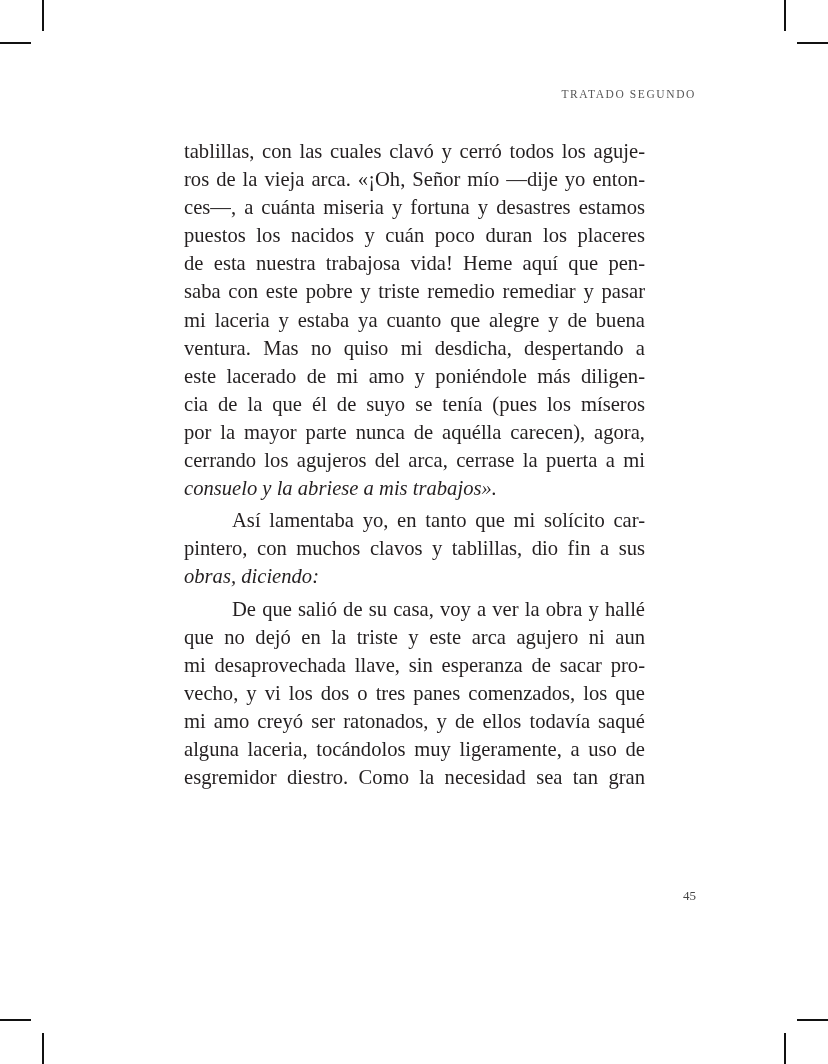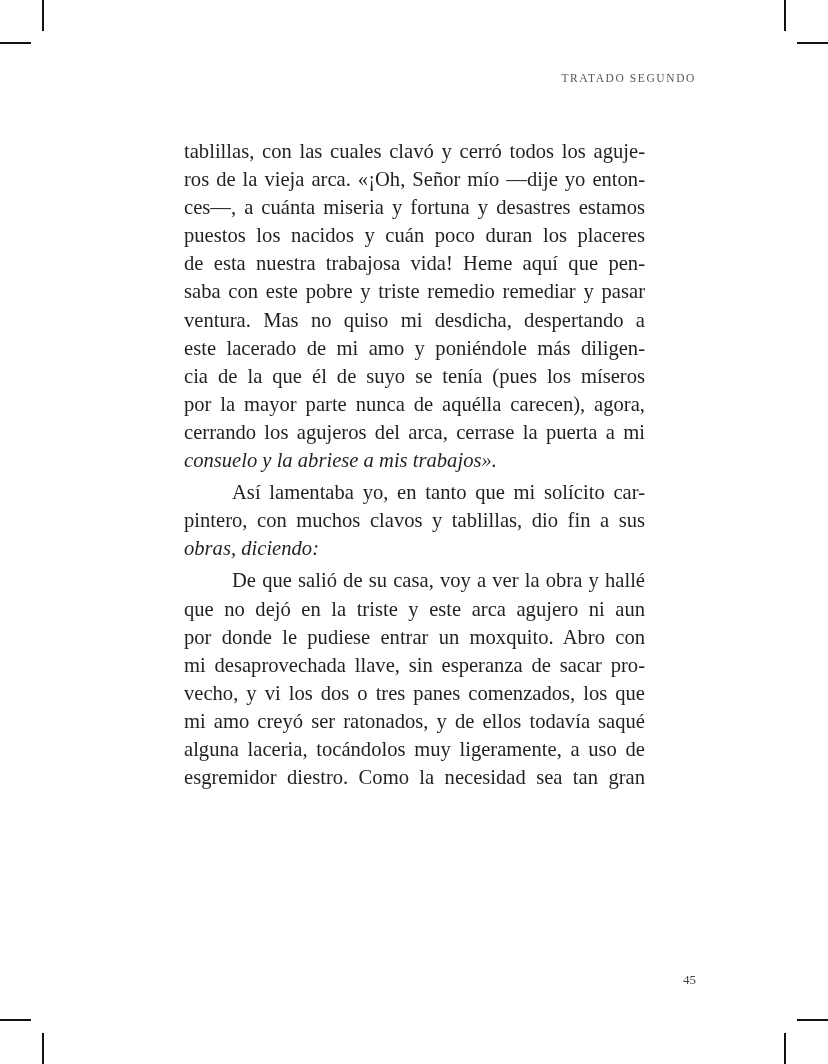--- a/index.html
+++ b/index.html
@@ -17,21 +17,21 @@
     }
     .crop {
       position: absolute;
       background: #111111;
     }
     .crop.v { width: 2px; height: 31px; }
     .crop.h { width: 31px; height: 2px; }
 
     .running-head {
       position: absolute;
-      top: 72px;
+      top: 88px;
       right: 132px;
       font-size: 11.5px;
       letter-spacing: 1.6px;
       color: #555555;
       text-transform: uppercase;
       white-space: nowrap;
     }
     .text-block {
       position: absolute;
       left: 180px;
@@ -64,21 +64,21 @@
       white-space: normal;
       text-align: justify;
       text-align-last: justify;
     }
     .line.last .line-inner {
       text-align-last: left;
       font-style: italic;
     }
     .folio {
       position: absolute;
-      top: 972px;
+      top: 888px;
       right: 132px;
       font-size: 13px;
       color: #444444;
     }
   </style>
 </head>
 <body>
 
 <div class="crop v" style="left:42px; top:0;"></div>
 <div class="crop h" style="left:0; top:42px;"></div>
@@ -104,20 +104,23 @@
         <span class="line-inner">ces—, a cuánta miseria y fortuna y desastres estamos</span>
       </span>
     <span class="line">
         <span class="line-inner">puestos los nacidos y cuán poco duran los placeres</span>
       </span>
     <span class="line">
         <span class="line-inner">de esta nuestra trabajosa vida! Heme aquí que pen-</span>
       </span>
     <span class="line">
         <span class="line-inner">saba con este pobre y triste remedio remediar y pasar</span>
+      </span>
+    <span class="line">
+        <span class="line-inner">mi laceria y estaba ya cuanto que alegre y de buena</span>
       </span>
     <span class="line">
         <span class="line-inner">ventura. Mas no quiso mi desdicha, despertando a</span>
       </span>
     <span class="line">
         <span class="line-inner">este lacerado de mi amo y poniéndole más diligen-</span>
       </span>
     <span class="line">
         <span class="line-inner">cia de la que él de suyo se tenía (pues los míseros</span>
       </span>
@@ -146,23 +149,20 @@
 
 
   <p>
     <span class="line indent">
         <span class="line-inner">De que salió de su casa, voy a ver la obra y hallé</span>
       </span>
     <span class="line">
         <span class="line-inner">que no dejó en la triste y este arca agujero ni aun</span>
       </span>
     <span class="line">
-        <span class="line-inner">por donde le pudiese entrar un moxquito. Abro con</span>
-      </span>
-    <span class="line">
         <span class="line-inner">mi desaprovechada llave, sin esperanza de sacar pro-</span>
       </span>
     <span class="line">
         <span class="line-inner">vecho, y vi los dos o tres panes comenzados, los que</span>
       </span>
     <span class="line">
         <span class="line-inner">mi amo creyó ser ratonados, y de ellos todavía saqué</span>
       </span>
     <span class="line">
         <span class="line-inner">alguna laceria, tocándolos muy ligeramente, a uso de</span>

